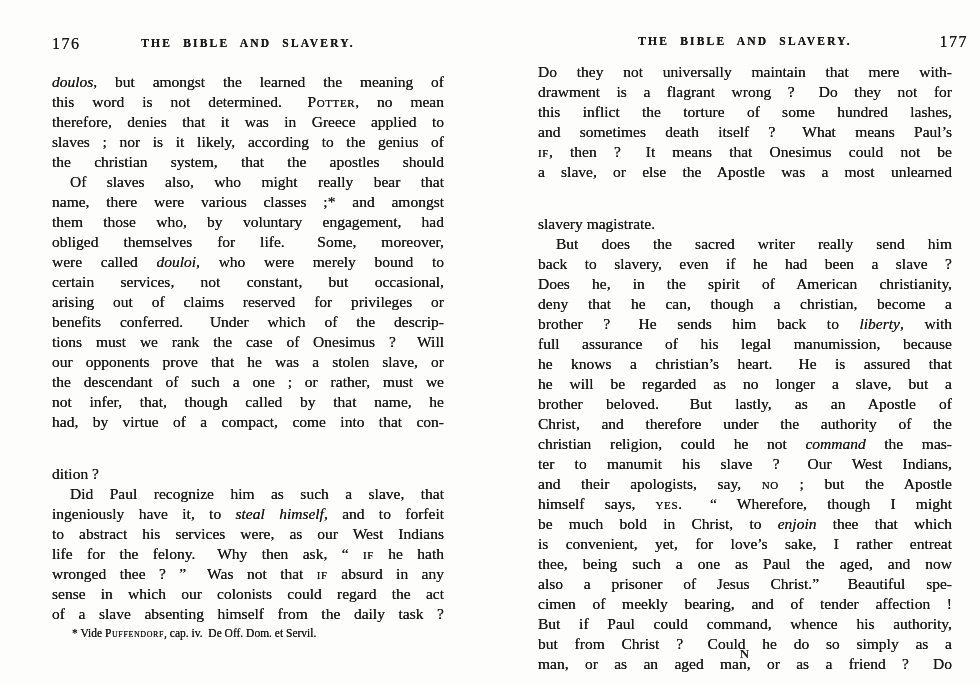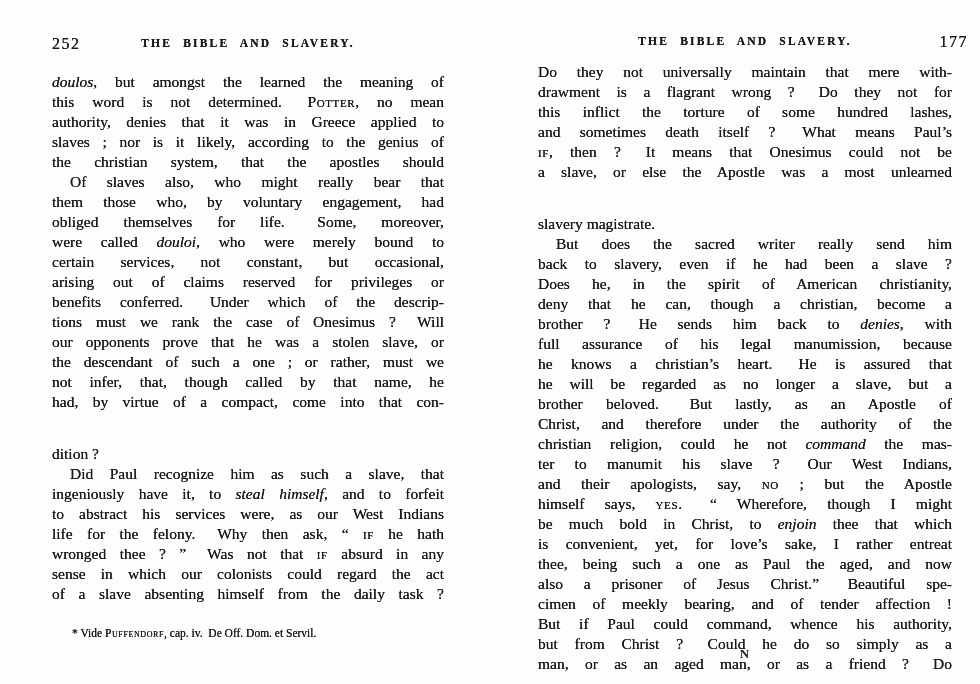--- a/index.html
+++ b/index.html
@@ -85,30 +85,31 @@
     letter-spacing: 1px;
   }
 </style>
 </head>
 <body>
 
 <div class="spread">
 
   <div class="page left">
     <div class="header">
-      <span class="pageno pl">252</span>
+      <span class="pageno pl">176</span>
       <span class="running-title">THE BIBLE AND SLAVERY.</span>
     </div>
     <div class="textcol" id="left-lines">
         <div class="line"><span class="it">doulos</span><span>, but amongst the learned the meaning of</span></div>
         <div class="line"><span>this word is not determined.  </span><span class="sc">Potter</span><span>, no mean</span></div>
-        <div class="line"><span>authority, denies that it was in Greece applied to</span></div>
+        <div class="line"><span>therefore, denies that it was in Greece applied to</span></div>
         <div class="line"><span>slaves ; nor is it likely, according to the genius of</span></div>
         <div class="line"><span>the christian system, that the apostles should</span></div>
         <div class="line ind"><span>Of slaves also, who might really bear that</span></div>
+        <div class="line"><span>name, there were various classes ;* and amongst</span></div>
         <div class="line"><span>them those who, by voluntary engagement, had</span></div>
         <div class="line"><span>obliged themselves for life.  Some, moreover,</span></div>
         <div class="line"><span>were called </span><span class="it">douloi</span><span>, who were merely bound to</span></div>
         <div class="line"><span>certain services, not constant, but occasional,</span></div>
         <div class="line"><span>arising out of claims reserved for privileges or</span></div>
         <div class="line"><span>benefits conferred.  Under which of the descrip-</span></div>
         <div class="line"><span>tions must we rank the case of Onesimus ?  Will</span></div>
         <div class="line"><span>our opponents prove that he was a stolen slave, or</span></div>
         <div class="line"><span>the descendant of such a one ; or rather, must we</span></div>
         <div class="line"><span>not infer, that, though called by that name, he</span></div>
@@ -135,21 +136,21 @@
         <div class="line"><span>drawment is a flagrant wrong ?  Do they not for</span></div>
         <div class="line"><span>this inflict the torture of some hundred lashes,</span></div>
         <div class="line"><span>and sometimes death itself ?  What means Paul’s</span></div>
         <div class="line"><span class="sc">if</span><span>, then ?  It means that Onesimus could not be</span></div>
         <div class="line"><span>a slave, or else the Apostle was a most unlearned</span></div>
         <div class="line end"><span>slavery magistrate.</span></div>
         <div class="line ind"><span>But does the sacred writer really send him</span></div>
         <div class="line"><span>back to slavery, even if he had been a slave ?</span></div>
         <div class="line"><span>Does he, in the spirit of American christianity,</span></div>
         <div class="line"><span>deny that he can, though a christian, become a</span></div>
-        <div class="line"><span>brother ?  He sends him back to </span><span class="it">denies</span><span>, with</span></div>
+        <div class="line"><span>brother ?  He sends him back to </span><span class="it">liberty</span><span>, with</span></div>
         <div class="line"><span>full assurance of his legal manumission, because</span></div>
         <div class="line"><span>he knows a christian’s heart.  He is assured that</span></div>
         <div class="line"><span>he will be regarded as no longer a slave, but a</span></div>
         <div class="line"><span>brother beloved.  But lastly, as an Apostle of</span></div>
         <div class="line"><span>Christ, and therefore under the authority of the</span></div>
         <div class="line"><span>christian religion, could he not </span><span class="it">command</span><span> the mas-</span></div>
         <div class="line"><span>ter to manumit his slave ?  Our West Indians,</span></div>
         <div class="line"><span>and their apologists, say, </span><span class="sc">no</span><span> ; but the Apostle</span></div>
         <div class="line"><span>himself says, </span><span class="sc">yes</span><span>.  “ Wherefore, though I might</span></div>
         <div class="line"><span>be much bold in Christ, to </span><span class="it">enjoin</span><span> thee that which</span></div>

